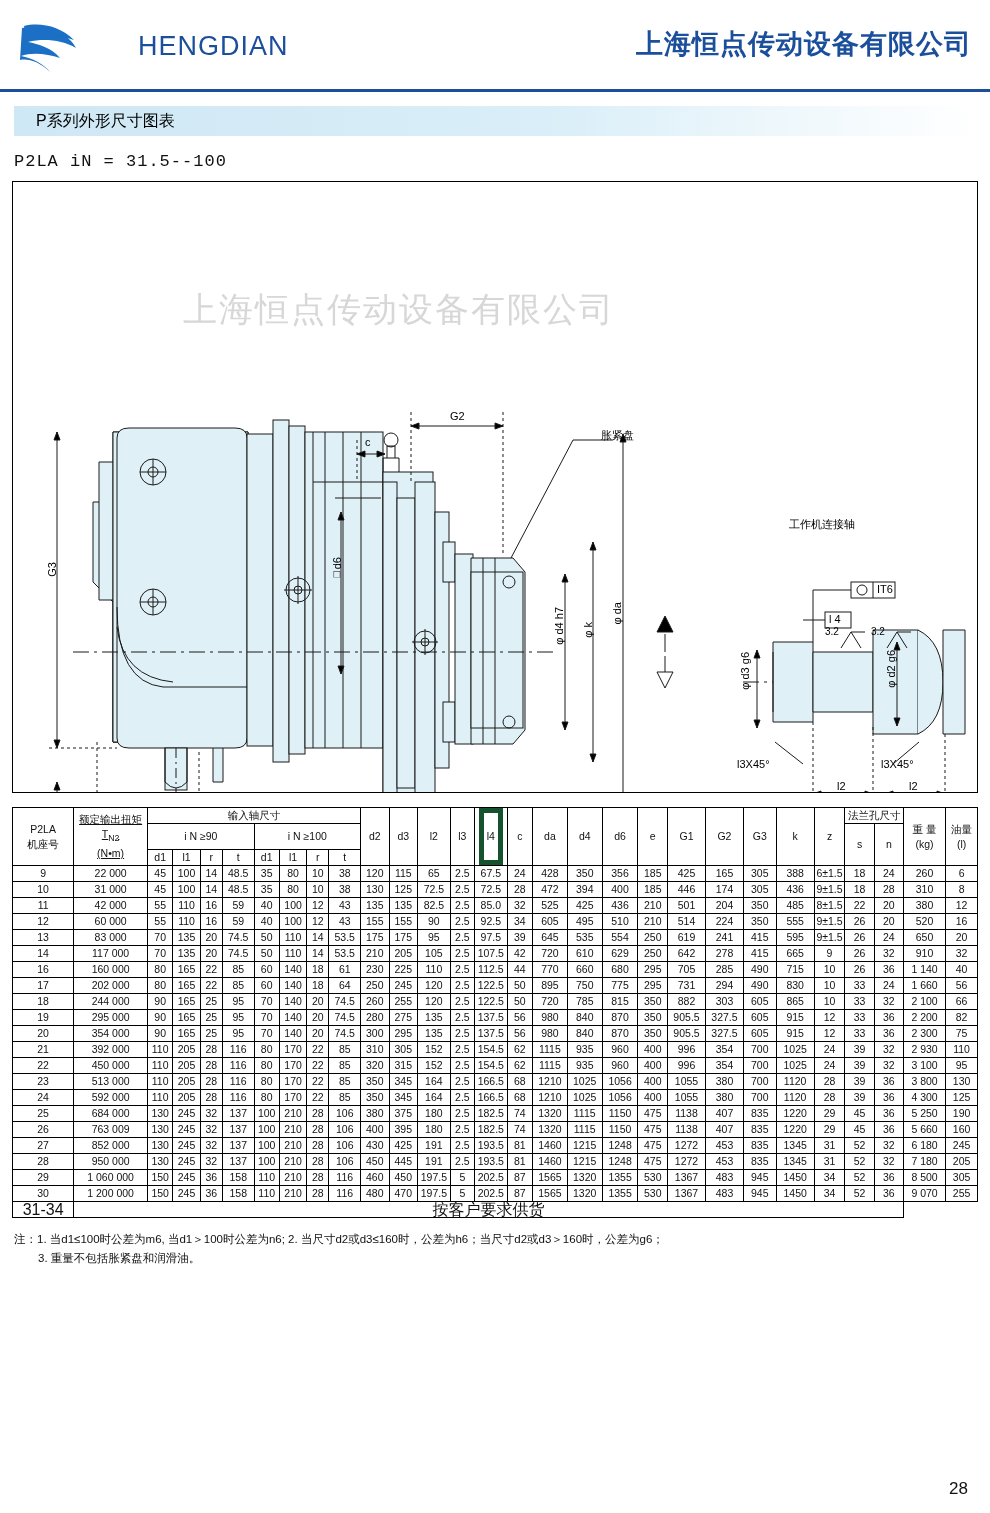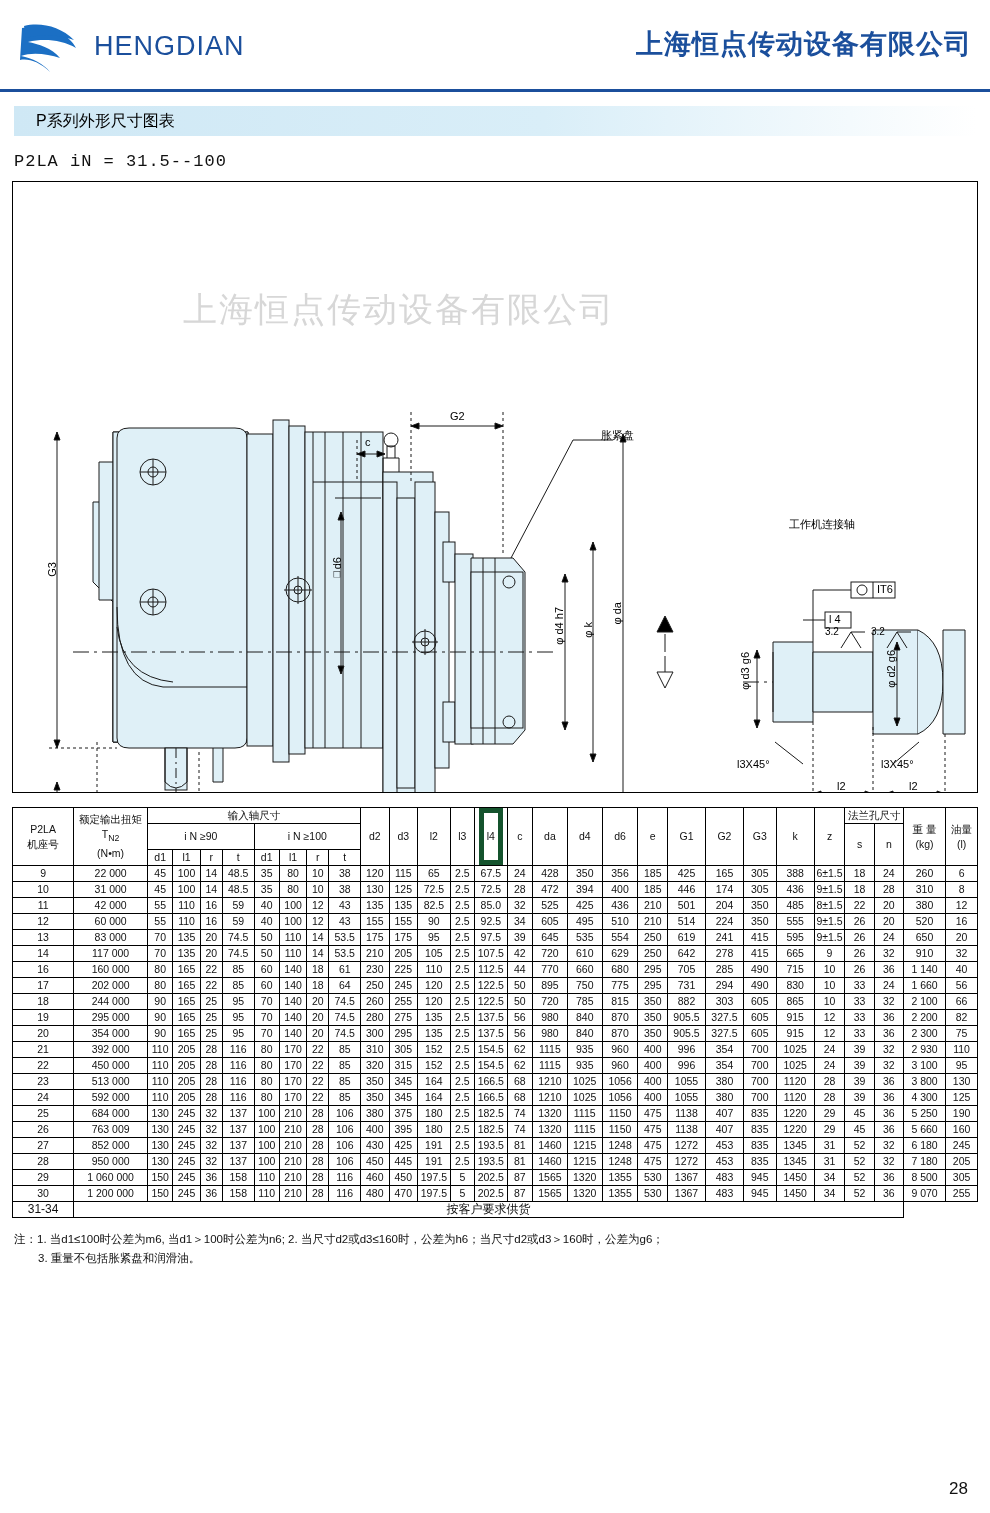--- a/index.html
+++ b/index.html
@@ -22,20 +22,21 @@
     padding: 0 18px;
   }
   .logo-wrap { display:flex; align-items:center; gap:14px; }
   .logo-mark { width: 62px; height: 56px; }
   .logo-text {
     font-size: 27px;
     letter-spacing: 1px;
     color: #1b4f9c;
     font-family: "Liberation Sans", sans-serif;
     font-weight: normal;
+    margin-left: 44px;
   }
   .company {
     position:absolute;
     right: 18px;
     top: 26px;
     font-size: 27px;
     font-weight: bold;
     color: #1b4f9c;
     letter-spacing: 1px;
   }
@@ -105,21 +106,21 @@
     font-size: 11.5px;
     line-height: 19px;
   }
   .note div { white-space: nowrap; }
   .note .ind { padding-left: 24px; }
   .pageno {
     position:absolute;
     right: 22px; bottom: 14px;
     font-size: 17px;
   }
-  .supply-row td { height: 30px; font-size: 12px; }
+  .supply-row td { height: 30px; font-size: 16px; }
 </style>
 </head>
 <body>
 
 <div class="header">
   <div class="logo-wrap">
     <span class="logo-mark">
       <svg width="62" height="56" viewBox="0 0 62 56">
         <path d="M4 10 C28 6, 50 14, 58 30 C44 22, 26 20, 10 24 C20 26, 34 30, 42 40 C30 36, 14 34, 3 38 C14 40, 26 46, 32 54 C22 44, 10 40, 2 42 Z" fill="#1b6fc4"></path>
         <path d="M6 8 C22 4, 42 8, 56 22 C40 16, 22 16, 8 20 Z" fill="#1b6fc4"></path>
@@ -356,21 +357,21 @@
 </div>
 
 <div class="tbl-wrap">
   <table class="spec">
     <thead>
       <tr>
         <th rowspan="3" style="width:58px;">
           <div>P2LA</div>
           <div>机座号</div>
         </th>
-        <th rowspan="3" style="width:70px;">
+        <th rowspan="3" style="width:70px;text-decoration:underline;">
           <div>额定输出扭矩</div>
           <div><span>T</span><sub>N2</sub></div>
           <div>(N•m)</div>
         </th>
         <th colspan="8">输入轴尺寸</th>
         <th rowspan="3" style="width:27px;">d2</th>
         <th rowspan="3" style="width:27px;">d3</th>
         <th rowspan="3" style="width:31px;">l2</th>
         <th rowspan="3" style="width:23px;">l3</th>
         <th rowspan="3" style="width:31px;"><span class="boxed">l4</span></th>

